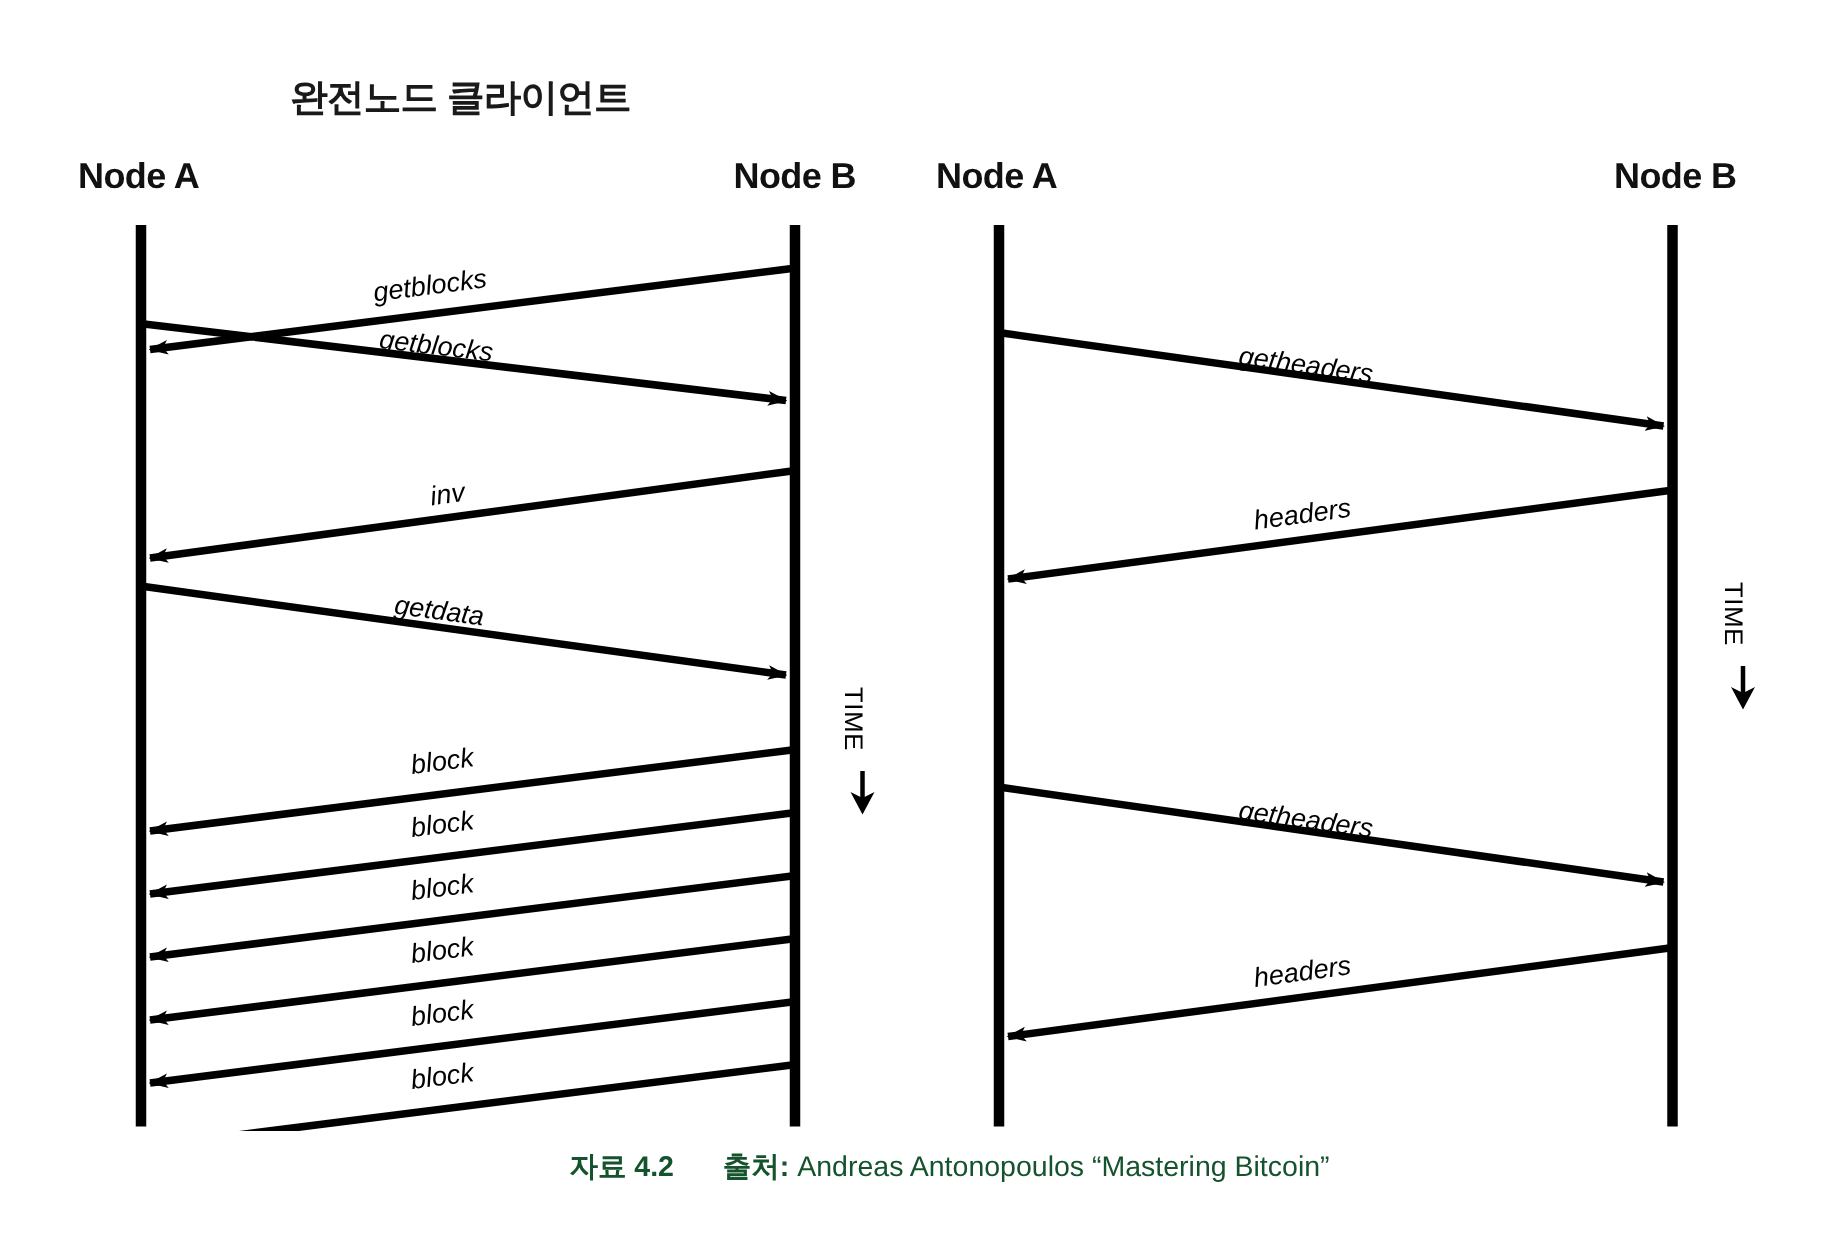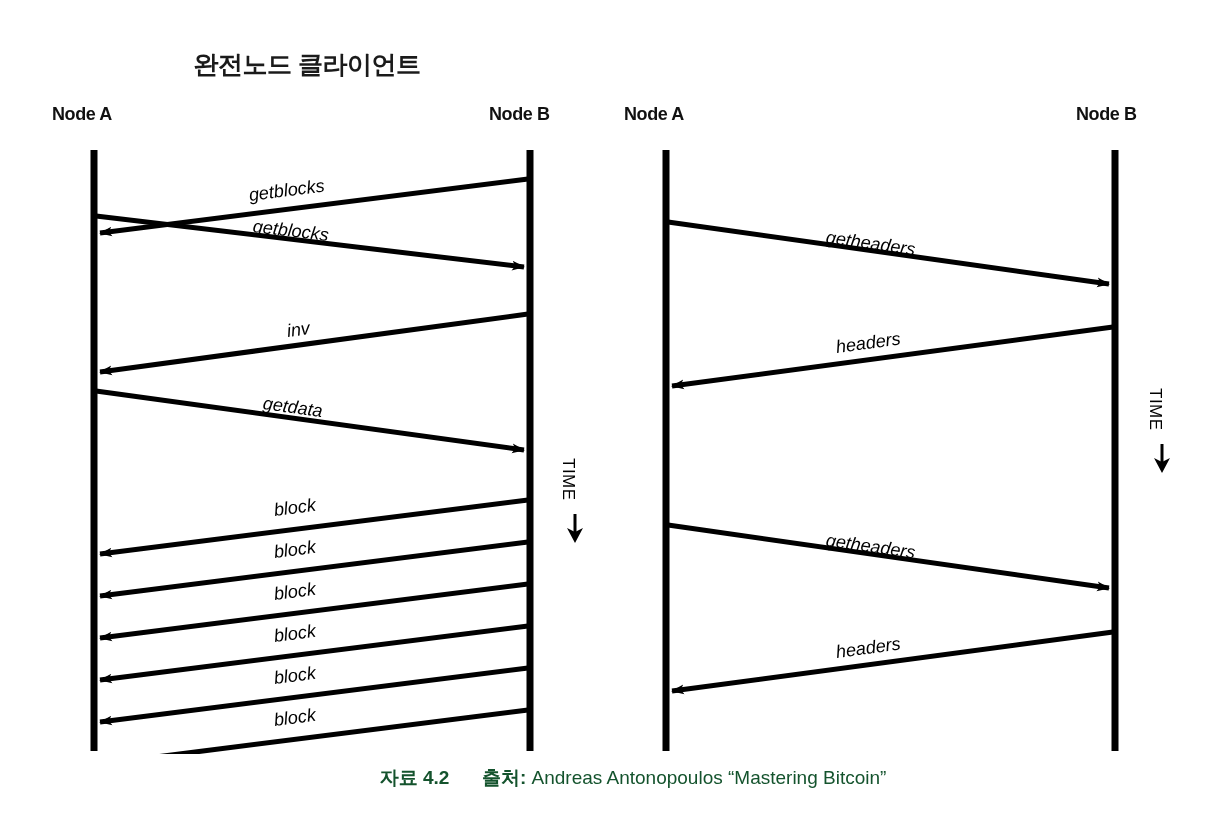--- a/index.html
+++ b/index.html
@@ -33,21 +33,21 @@
     text-align: center;
     white-space: nowrap;
   }
   #title-left  { left: 0;    top: 48px; width: 614px; }
   #title-right { left: 612px; top: 48px; width: 606px; }
 
   .node-label {
     position: absolute;
     font-family: "Liberation Sans", sans-serif;
     font-weight: bold;
-    font-size: 18px;
+    font-size: 24px;
     letter-spacing: -0.4px;
     color: #111111;
     white-space: nowrap;
   }
   #label-l-a { left: 52px;   top: 104px; }
   #label-l-b { left: 489px;  top: 104px; }
   #label-r-a { left: 624px;  top: 104px; }
   #label-r-b { left: 1076px; top: 104px; }
 
   .msg-label {

